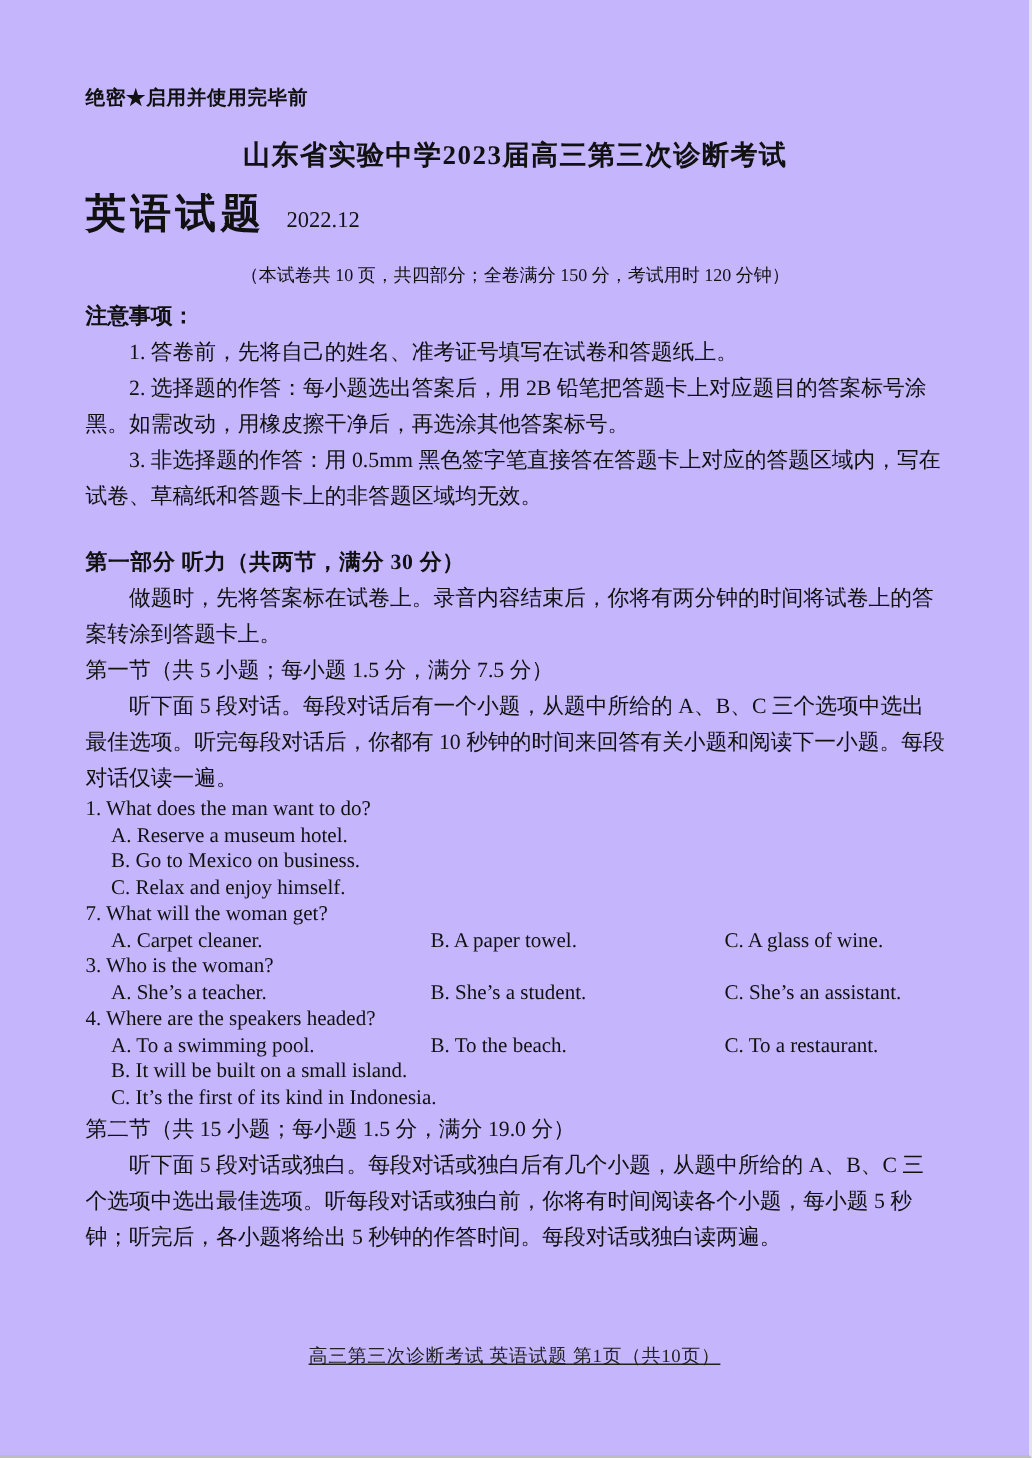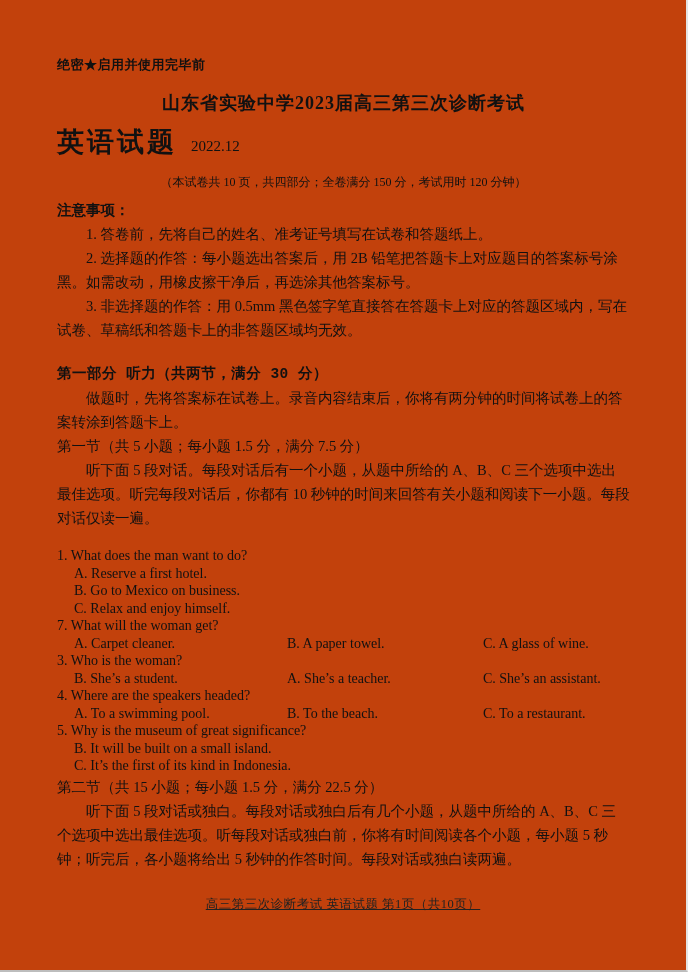--- a/index.html
+++ b/index.html
@@ -5,43 +5,43 @@
   * { margin: 0; padding: 0; box-sizing: border-box; }
   html, body { background: #ffffff; }
   body {
     width: 688px; height: 972px;
     font-family: "Liberation Serif", "DejaVu Serif", serif;
     color: #111;
   }
   .page {
     position: relative;
     width: 688px; height: 972px;
-    background: #c2410c;
+    background: #c4b5fd;
     padding: 56px 56px 0 57px;
     border-right: 2px solid #e4e4e4;
     border-bottom: 2px solid #bdbdbd;
     font-size: 14.5px;
     line-height: 24px;
   }
   .security {
     font-size: 13px; font-weight: 700; line-height: 18px;
     margin-bottom: 16px; letter-spacing: 0.5px;
   }
   .school-title {
     font-size: 18px; font-weight: 700; text-align: center;
     line-height: 26px; margin-bottom: 8px; letter-spacing: 1px;
   }
   .subject-line { text-align: left; margin-bottom: 6px; line-height: 36px; }
   .subject { font-size: 27px; font-weight: 700; letter-spacing: 3px; }
   .exam-date { font-size: 15px; margin-left: 14px; letter-spacing: 0; }
   .paper-info { text-align: center; font-size: 12px; margin-bottom: 4px; }
   .notice-heading { font-weight: 700; }
   .indent { text-indent: 2em; }
-  .part-heading { font-weight: 700; margin-top: 20px; letter-spacing: 0.5px; font-family: Liberation Mono, monospace; }
-  .question { font-size: 14px; line-height: 17.5px; margin-top: 17px; }
+  .part-heading { font-weight: 700; margin-top: 20px; letter-spacing: 0.5px; }
+  .question { font-size: 14px; line-height: 17.5px; }
   .q-block { margin: 0; }
   .opt-stacked { padding-left: 17px; }
   .opt-row {
     display: grid;
     grid-template-columns: 213px 196px 1fr;
     padding-left: 17px;
   }
   .footer {
     position: absolute; left: 0; right: 0; bottom: 58px;
     text-align: center; font-size: 12.5px; line-height: 16px;
@@ -71,58 +71,57 @@
   <div class="part-heading">第一部分  听力（共两节，满分 30 分）</div>
   <p class="indent">做题时，先将答案标在试卷上。录音内容结束后，你将有两分钟的时间将试卷上的答案转涂到答题卡上。</p>
 
   <div>第一节（共 5 小题；每小题 1.5 分，满分 7.5 分）</div>
   <p class="indent">听下面 5 段对话。每段对话后有一个小题，从题中所给的 A、B、C 三个选项中选出最佳选项。听完每段对话后，你都有 10 秒钟的时间来回答有关小题和阅读下一小题。每段对话仅读一遍。</p>
 
   <div class="question">
 
     <div class="q-block">
       <div>1. What does the man want to do?</div>
-      <div class="opt-stacked">A. Reserve a first hotel.</div>
+      <div class="opt-stacked">A. Reserve a museum hotel.</div>
       <div class="opt-stacked">B. Go to Mexico on business.</div>
       <div class="opt-stacked">C. Relax and enjoy himself.</div>
     </div>
 
     <div class="q-block">
       <div>7. What will the woman get?</div>
       <div class="opt-row">
         <span>A. Carpet cleaner.</span>
         <span>B. A paper towel.</span>
         <span>C. A glass of wine.</span>
       </div>
     </div>
 
     <div class="q-block">
       <div>3. Who is the woman?</div>
       <div class="opt-row">
+        <span>A. She’s a teacher.</span>
         <span>B. She’s a student.</span>
-        <span>A. She’s a teacher.</span>
         <span>C. She’s an assistant.</span>
       </div>
     </div>
 
     <div class="q-block">
       <div>4. Where are the speakers headed?</div>
       <div class="opt-row">
         <span>A. To a swimming pool.</span>
         <span>B. To the beach.</span>
         <span>C. To a restaurant.</span>
       </div>
     </div>
 
     <div class="q-block">
-      <div>5. Why is the museum of great significance?</div>
       <div class="opt-stacked">B. It will be built on a small island.</div>
       <div class="opt-stacked">C. It’s the first of its kind in Indonesia.</div>
     </div>
 
   </div>
 
-  <div>第二节（共 15 小题；每小题 1.5 分，满分 22.5 分）</div>
+  <div>第二节（共 15 小题；每小题 1.5 分，满分 19.0 分）</div>
   <p class="indent">听下面 5 段对话或独白。每段对话或独白后有几个小题，从题中所给的 A、B、C 三个选项中选出最佳选项。听每段对话或独白前，你将有时间阅读各个小题，每小题 5 秒钟；听完后，各小题将给出 5 秒钟的作答时间。每段对话或独白读两遍。</p>
 
   <div class="footer">高三第三次诊断考试 英语试题  第1页（共10页）</div>
 
 </div>
 
 </body></html>

